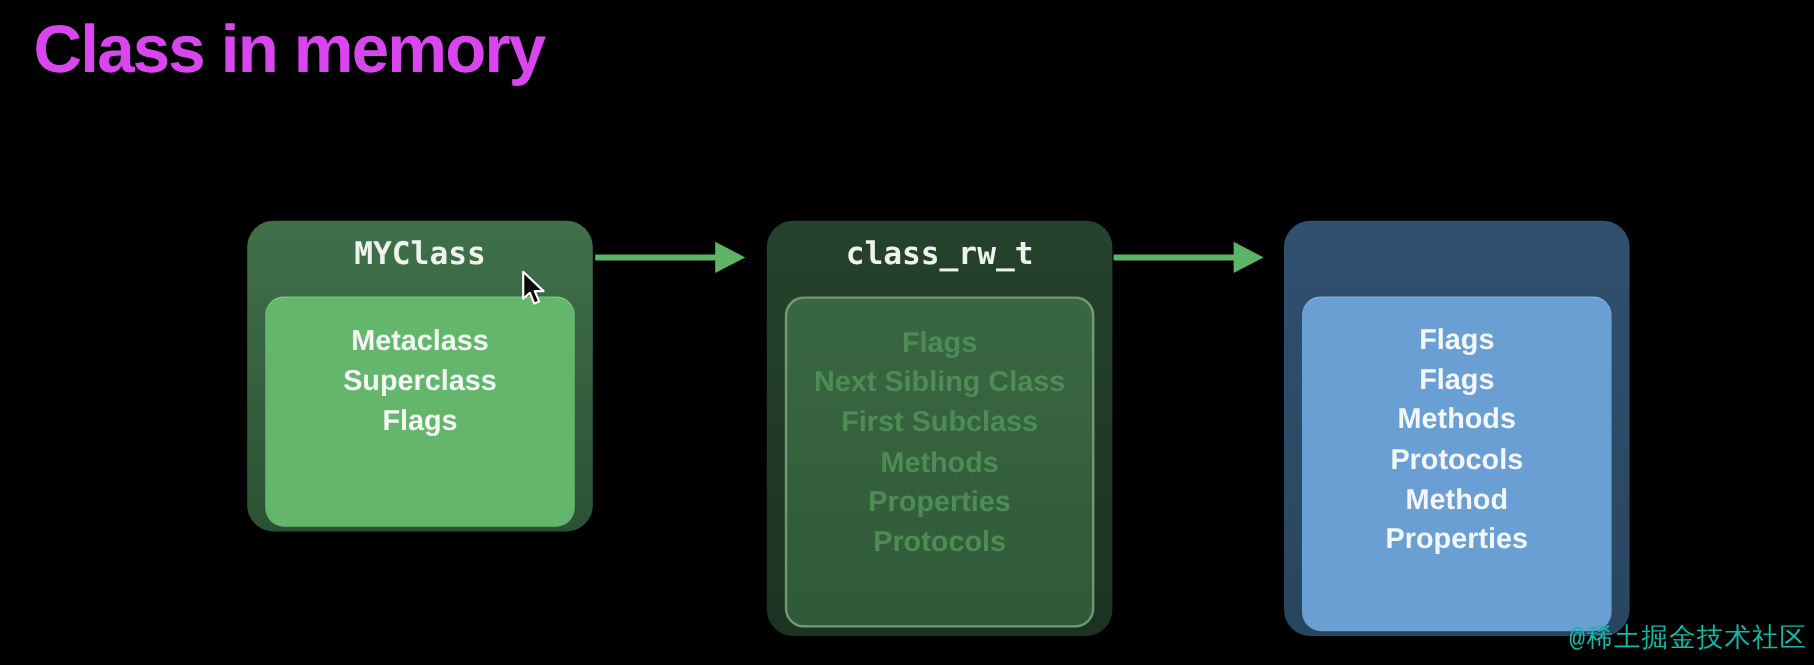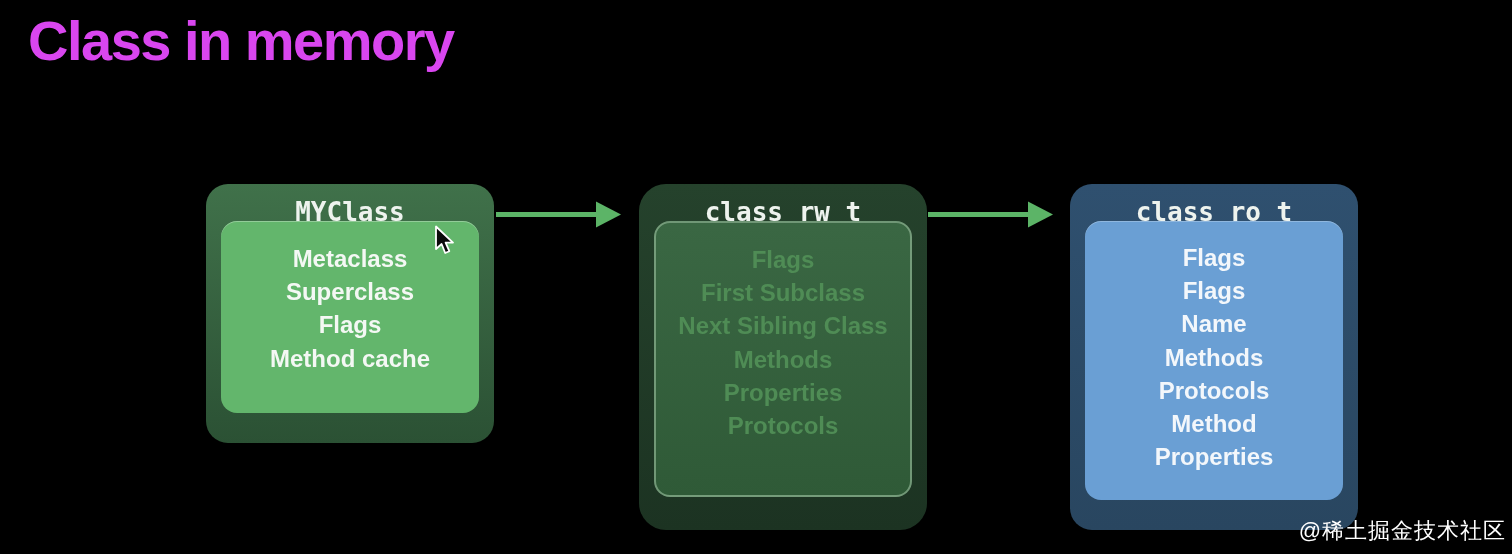--- a/index.html
+++ b/index.html
@@ -27,40 +27,39 @@
     width: 288px;
     border-radius: 22px;
   }
   .membox-myclass {
     left: 206px; top: 184px; height: 259px;
     background: linear-gradient(180deg, #40714a 0%, #2b5134 100%);
   }
   .membox-rw {
     left: 639px; top: 184px; height: 346px;
     background: linear-gradient(180deg, #25422c 0%, #1c3322 100%);
-    border-radius: 27px;
   }
   .membox-ro {
     left: 1070px; top: 184px; height: 346px;
     background: linear-gradient(180deg, #2f506f 0%, #294660 100%);
   }
   .membox-title {
     height: 53px;
     line-height: 57px;
     text-align: center;
     font-family: "DejaVu Sans Mono", "Liberation Mono", monospace;
     font-size: 26px;
     font-weight: 600;
     color: #eef3ee;
   }
   .inner-panel {
     position: absolute;
     left: 15px;
     right: 15px;
-    top: 37px;
+    top: 63px;
     border-radius: 16px;
   }
   .inner-myclass {
     height: 192px;
     padding-top: 21px;
     background: #63b66c;
     box-shadow: inset 0 1px 0 rgba(255,255,255,0.30);
   }
   .inner-rw {
     height: 276px;
@@ -102,69 +101,66 @@
   .arrow-2 { left: 926px; top: 200px; }
   
   .cursor { position: absolute; left: 434px; top: 225px; width: 24px; height: 32px; }
   
   .watermark {
     position: absolute;
     right: 6px;
     bottom: 8px;
     font-size: 22px;
     letter-spacing: 1px;
-    color: #ffffff;
-    font-family: Liberation Sans, sans-serif;
+    color: #14b8a6;
+    font-family: Liberation Mono, monospace;
   }
 </style>
 </head>
 <body>
 
 <div class="slide">
 
   <div class="page-title">Class in memory</div>
 
   <div class="membox membox-myclass">
     <div class="membox-title">MYClass</div>
     <div class="inner-panel inner-myclass">
       <div class="field-item">Metaclass</div>
       <div class="field-item">Superclass</div>
       <div class="field-item">Flags</div>
-      <div class="field-item">Method cache</div>
     </div>
   </div>
 
   <svg class="arrow arrow-1" viewBox="0 0 130 30">
     <line x1="2" y1="14.5" x2="103" y2="14.5" stroke="#5cb467" stroke-width="5"></line>
     <polygon points="102,1.5 102,27.5 127,14.5" fill="#5cb467"></polygon>
   </svg>
 
   <div class="membox membox-rw">
     <div class="membox-title">class_rw_t</div>
     <div class="inner-panel inner-rw">
       <div class="field-item faded">Flags</div>
+      <div class="field-item faded">Next Sibling Class</div>
       <div class="field-item faded">First Subclass</div>
-      <div class="field-item faded">Next Sibling Class</div>
       <div class="field-item faded">Methods</div>
       <div class="field-item faded">Properties</div>
       <div class="field-item faded">Protocols</div>
     </div>
   </div>
 
   <svg class="arrow arrow-2" viewBox="0 0 130 30">
     <line x1="2" y1="14.5" x2="103" y2="14.5" stroke="#5cb467" stroke-width="5"></line>
     <polygon points="102,1.5 102,27.5 127,14.5" fill="#5cb467"></polygon>
   </svg>
 
   <div class="membox membox-ro">
-    <div class="membox-title">class_ro_t</div>
     <div class="inner-panel inner-ro">
       <div class="field-item">Flags</div>
       <div class="field-item">Flags</div>
-      <div class="field-item">Name</div>
       <div class="field-item">Methods</div>
       <div class="field-item">Protocols</div>
       <div class="field-item">Method</div>
       <div class="field-item">Properties</div>
     </div>
   </div>
 
   <svg class="cursor" viewBox="0 0 24 32">
     <polygon points="2,1.5 2,24 7.6,19 11.2,28 15.3,26.2 11.6,17.6 19,17.6" fill="#0a0a0a" stroke="#ffffff" stroke-width="1.8" stroke-linejoin="round"></polygon>
   </svg>

